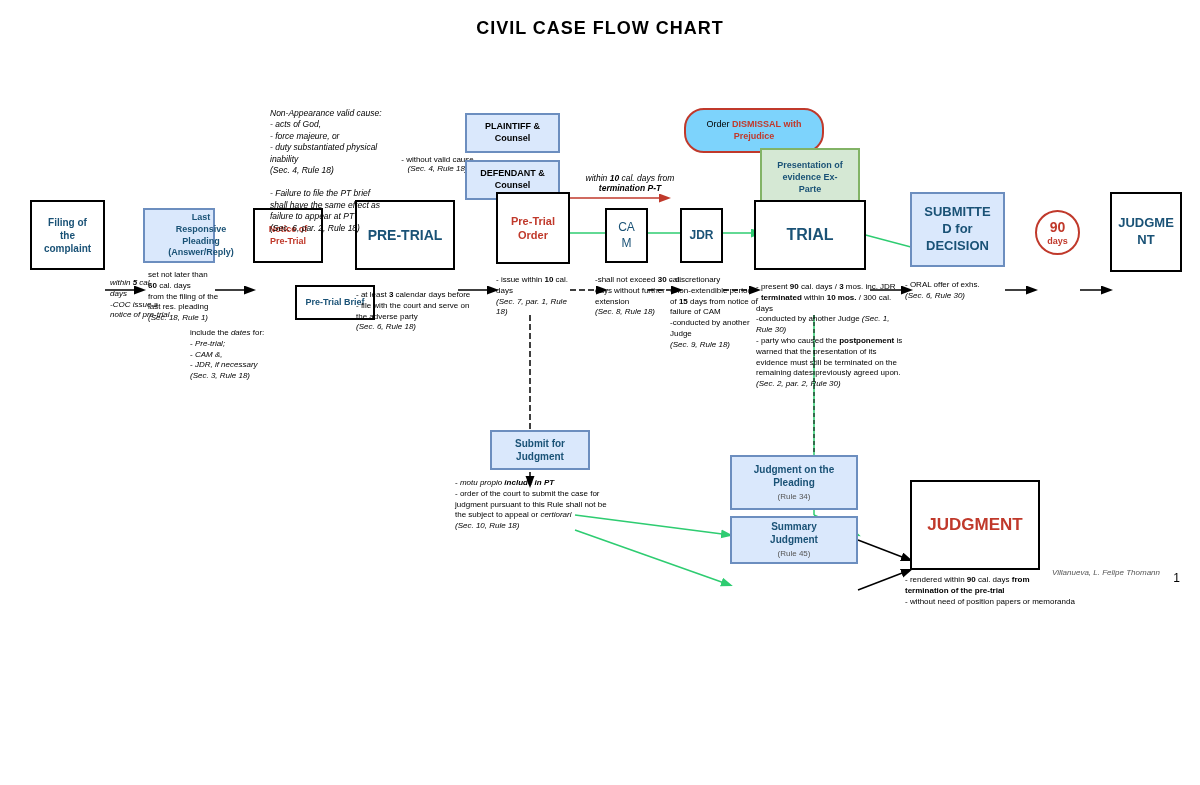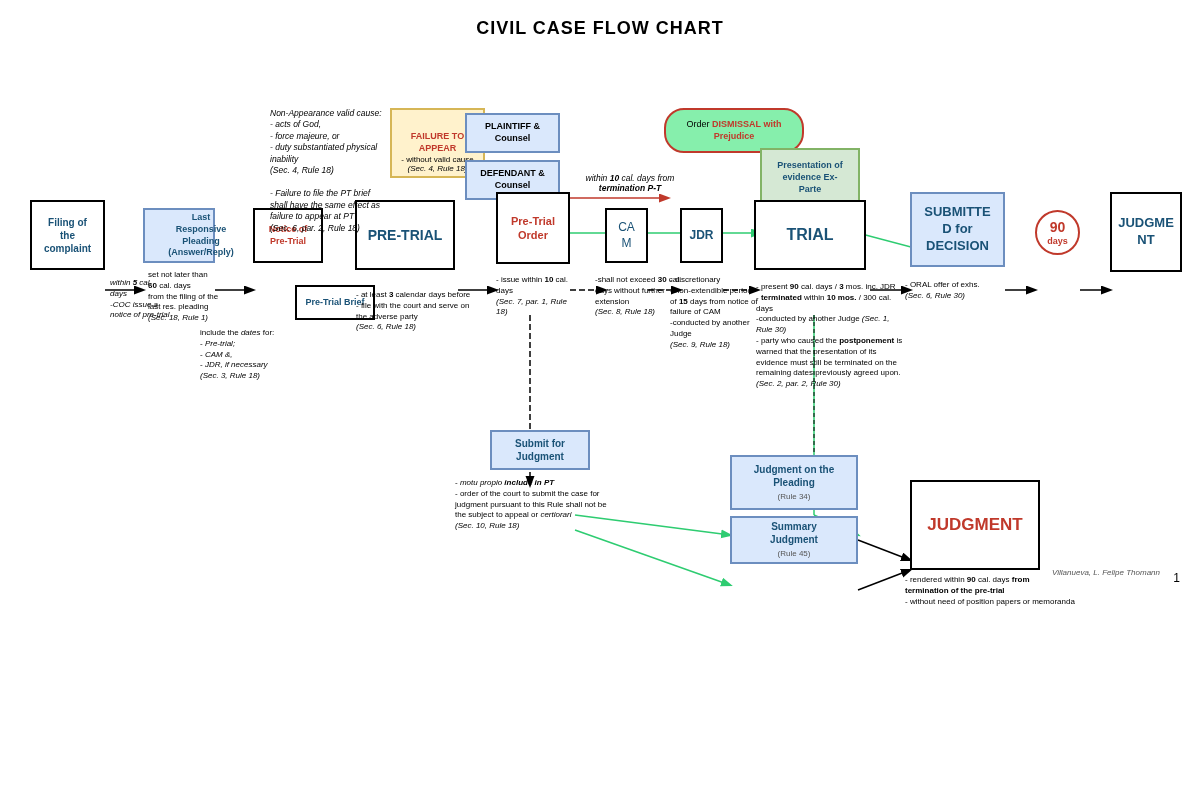--- a/index.html
+++ b/index.html
@@ -140,37 +140,33 @@
 
   <div class="box" style="left:253px;top:208px;width:70px;height:55px;font-size:9px;color:#c0392b;font-weight:bold;">
     <span style="white-space:pre-line;text-align:center;">Notice of
 Pre-Trial</span>
   </div>
 
   <div class="box" style="left:355px;top:200px;width:100px;height:70px;font-size:14px;color:#1a5276;font-weight:bold;border:2px solid #000;">
     <span>PRE-TRIAL</span>
   </div>
 
-  <div class="box" style="left:390px;top:108px;width:95px;height:70px;font-size:9px;background:#fff2cc;border-color:#d6b656;color:#000;">
-    <span style="white-space:pre-line;text-align:center;font-weight:bold;color:#c0392b;">FAILURE TO
-APPEAR</span>
-  </div>
   <div style="position:absolute;left:390px;top:155px;font-size:8px;text-align:center;width:95px;">
     - without valid cause<br><em>(Sec. 4, Rule 18)</em>
   </div>
 
   <div class="box box-blue-bg" style="left:465px;top:113px;width:95px;height:40px;font-size:9px;font-weight:bold;">
     <span>PLAINTIFF &amp;<br>Counsel</span>
   </div>
 
   <div class="box box-blue-bg" style="left:465px;top:160px;width:95px;height:40px;font-size:9px;font-weight:bold;">
     <span>DEFENDANT &amp;<br>Counsel</span>
   </div>
 
-  <div class="box" style="left:664px;top:108px;width:140px;height:45px;font-size:9px;border-color:#c0392b;background:#86efac;border-radius:20px;">
+  <div class="box" style="left:684px;top:108px;width:140px;height:45px;font-size:9px;border-color:#c0392b;background:#7dd3fc;border-radius:20px;">
     <span style="text-align:center;">Order <strong style="color:#c0392b;">DISMISSAL with<br>Prejudice</strong></span>
   </div>
 
   <div style="position:absolute;left:570px;top:173px;font-size:8.5px;text-align:center;width:120px;">
     <em>within <strong>10</strong> cal. days from<br><strong>termination P-T</strong></em>
   </div>
 
   <div class="box box-green-bg" style="left:760px;top:148px;width:100px;height:60px;font-size:9px;color:#1a5276;font-weight:bold;">
     <span style="white-space:pre-line;text-align:center;">Presentation of
 evidence Ex-
@@ -251,21 +247,21 @@
   </div>
 
   <div class="text-block" style="left:148px;top:270px;width:102px;font-size:8px;">
     set not later than<br>
     <strong>60</strong> cal. days<br>
     from the filing of the<br>
     last res. pleading<br>
     <em>(Sec. 18, Rule 1)</em>
   </div>
 
-  <div class="text-block" style="left:190px;top:328px;width:110px;font-size:8px;margin-left:10px;">
+  <div class="text-block" style="left:190px;top:328px;width:110px;font-size:8px;">
     include the <em>dates</em> for:<br>
     - <em>Pre-trial;</em><br>
     - <em>CAM &amp;,</em><br>
     - <em>JDR, if necessary</em><br>
     <em>(Sec. 3, Rule 18)</em>
   </div>
 
   <div class="text-block" style="left:356px;top:290px;width:120px;font-size:8px;">
     - at least <strong>3</strong> calendar days before<br>
     - file with the court and serve on the adverse party<br>

